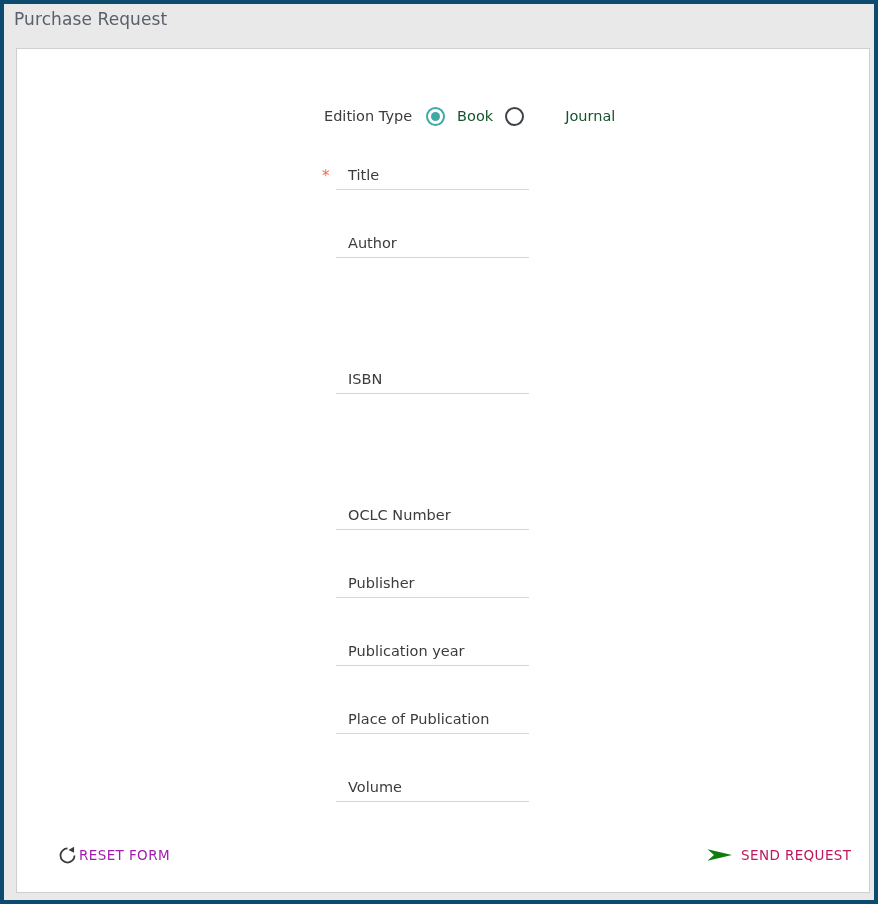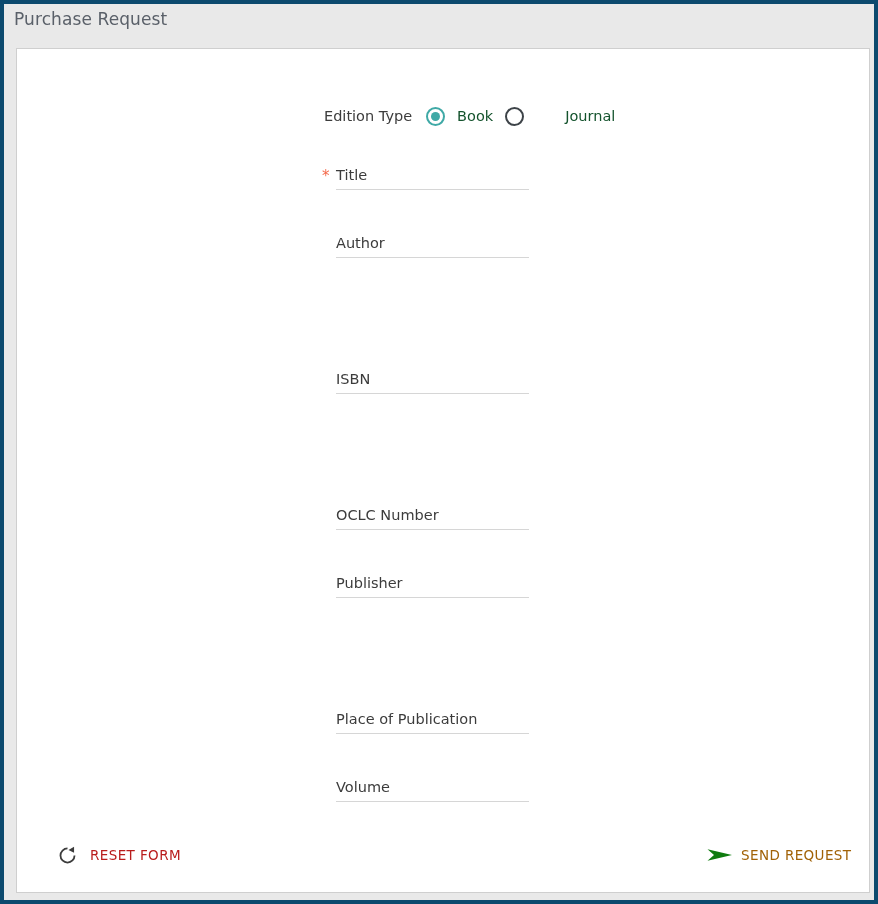--- a/index.html
+++ b/index.html
@@ -100,21 +100,21 @@
 
   
   .field {
     position: absolute;
     left: 319px;
     width: 193px;
     height: 30px;
   }
   .field-label {
     position: absolute;
-    left: 0;
+    left: 12px;
     bottom: 7px;
     font-size: 14.5px;
     color: #3c3c3c;
     white-space: nowrap;
   }
   .field-line {
     position: absolute;
     left: 0;
     bottom: 0;
     width: 193px;
@@ -139,22 +139,22 @@
     cursor: pointer;
   }
   .action-reset { left: 41px; top: 793px; }
   .action-send  { left: 690px; top: 793px; }
 
   .action-label {
     font-size: 13.5px;
     letter-spacing: 0.4px;
     white-space: nowrap;
   }
-  .action-reset .action-label { color: #b91c1c; margin-left: 13px; }
-  .action-send  .action-label { color: #a16207; margin-left: 8px; }
+  .action-reset .action-label { color: #a21caf; margin-left: 2px; }
+  .action-send  .action-label { color: #be185d; margin-left: 8px; }
 
   .icon-box {
     display: inline-flex;
     align-items: center;
     justify-content: center;
     flex: none;
   }
 </style>
 </head>
 <body>
@@ -200,20 +200,24 @@
     <div class="field" style="top:451px">
       <span class="field-label">OCLC Number</span>
       <span class="field-line"></span>
     </div>
 
     <div class="field" style="top:519px">
       <span class="field-label">Publisher</span>
       <span class="field-line"></span>
     </div>
 
+    <div class="field" style="top:587px">
+      <span class="field-label">Publication year</span>
+      <span class="field-line"></span>
+    </div>
 
     <div class="field" style="top:723px">
       <span class="field-label">Volume</span>
       <span class="field-line"></span>
     </div>
 
     <div class="field" style="top:655px">
       <span class="field-label">Place of Publication</span>
       <span class="field-line"></span>
     </div>

